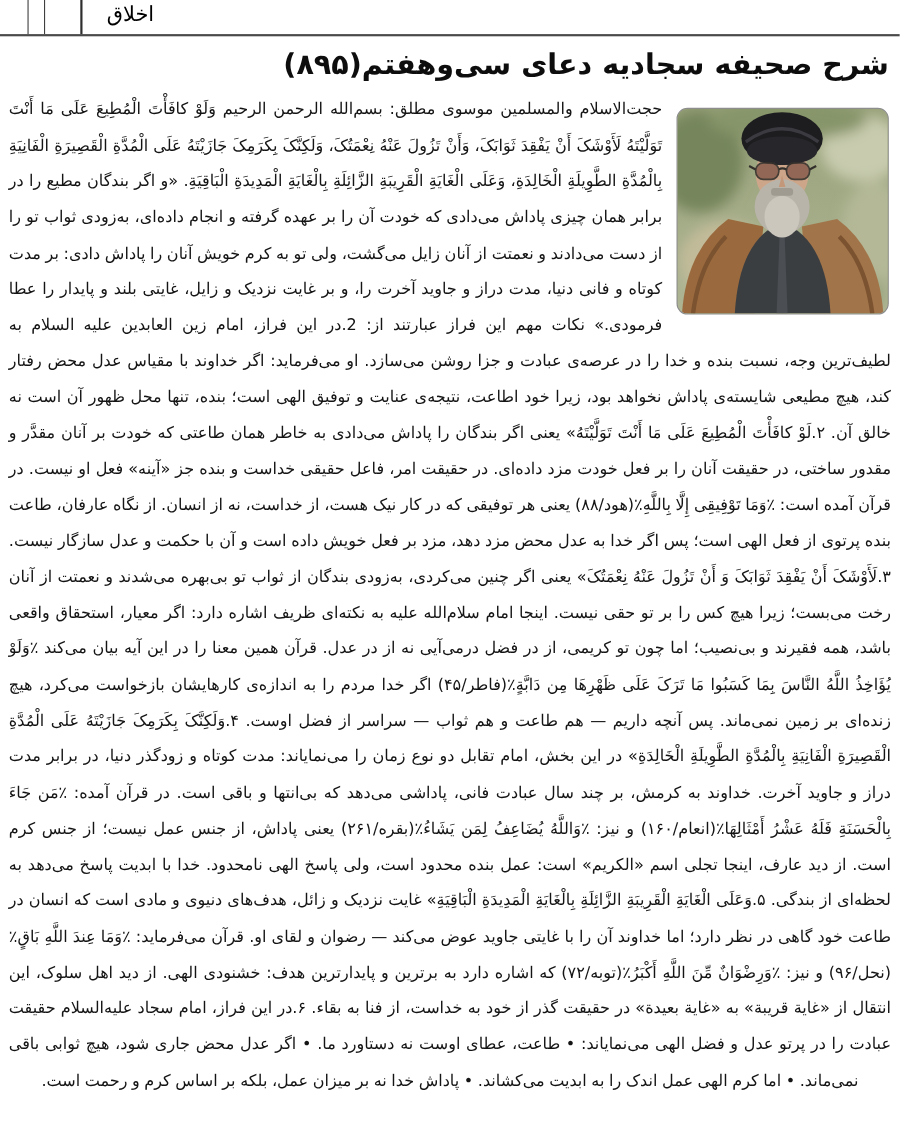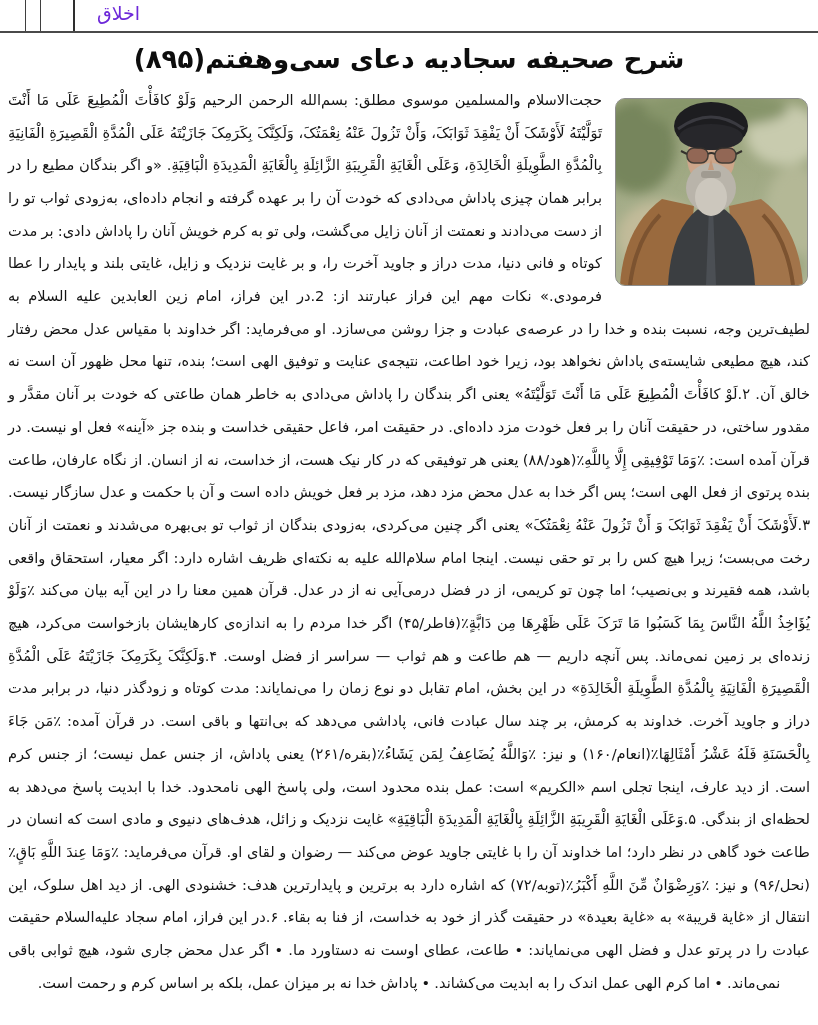--- a/index.html
+++ b/index.html
@@ -14,28 +14,28 @@
   .kicker-bar{
     position:relative;height:31px;border-bottom:2px solid #4a4a4a;
     direction:ltr;
   }
   .vl{position:absolute;top:0;bottom:0;background:#3f3f3f;}
   .vl-a{left:25px;width:1px;}
   .vl-b{left:40px;width:1px;}
   .vl-c{left:73px;width:2px;background:#2e2e2e;}
   .kicker-label{
     position:absolute;left:97px;top:2px;
-    font-size:19px;color:#6d28d9;letter-spacing:0;
+    font-size:19px;color:#000000;letter-spacing:0;
     direction:rtl;
   }
 
   
   .title{
     margin:10px 10px 7px;
-    text-align:center;
+    text-align:right;
     font-size:26px;font-weight:bold;color:#0d0d0d;
     letter-spacing:-0.5px;
     line-height:1.3;
   }
 
   
   .article-body{
     padding:0 8px;
     direction:rtl;
     text-align:justify;

